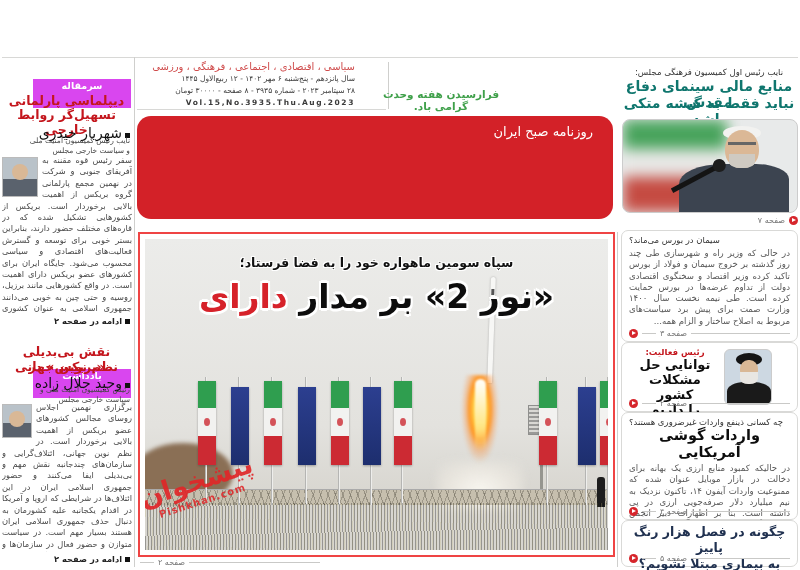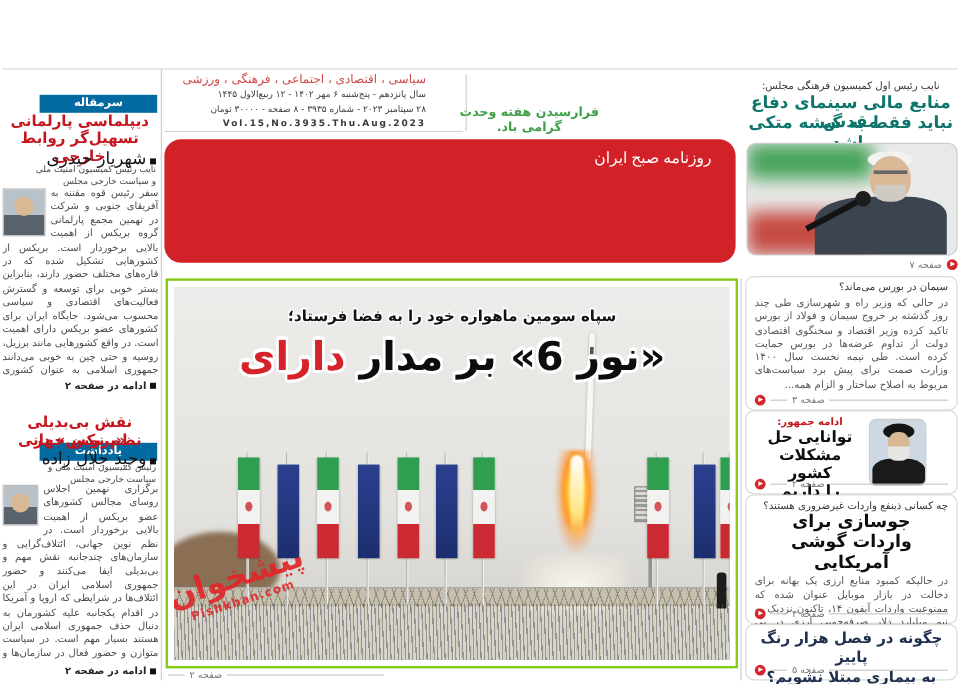--- a/index.html
+++ b/index.html
@@ -15,45 +15,45 @@
 
   
   .date-block { left:140px; top:61px; width:215px; text-align:right; line-height:12px; }
   .date-cats { color:#cf4a4a; font-size:10px; font-weight:normal; letter-spacing:.5px; }
   .date-fa   { color:#3a3a3a; font-size:7.5px; }
   .date-latin{ color:#3a3a3a; font-size:7.5px; font-weight:bold; letter-spacing:1.6px; direction:ltr; }
   .greeting  { left:381px; top:88px; width:120px; text-align:center; color:#3fa04a; font-size:10.5px; font-weight:bold; }
 
   
   .masthead { left:137px; top:116px; width:476px; height:103px; background:#d32128; border-radius:14px; overflow:hidden; }
-  .mast-tagline { position:absolute; right:20px; top:8px; color:#fff; font-size:13px;font-family:Liberation Serif, serif; }
+  .mast-tagline { position:absolute; right:20px; top:8px; color:#fff; font-size:13px; }
   .mast-title { position:absolute; left:0; right:0; top:14px; text-align:center; color:#fff;
                 font-size:54px; font-weight:900; line-height:1.1; letter-spacing:-2px; }
   .mast-url { position:absolute; left:138px; top:80px; width:220px; text-align:center; color:#f2a7a7;
               font-size:9.5px; letter-spacing:2.5px; direction:ltr; }
 
   
-  .lbadge { left:33px; width:98px; height:15px; background:#0369a1; color:#fff;
+  .lbadge { left:33px; width:98px; height:29px; background:#d946ef; color:#fff;
             font-size:9.5px; font-weight:bold; text-align:center; line-height:13px; }
   .lhead { left:0; width:133px; text-align:center; color:#c4161d; font-weight:bold; font-size:12.5px; }
   .lauthor { left:0; width:130px; font-size:14px; font-weight:normal; color:#111; }
   .bullet { display:inline-block; width:5px; height:5px; background:#111; margin-left:3px; }
   .lrole { left:28px; width:102px; text-align:right; font-size:7.5px; color:#444; line-height:9.5px; }
   .lbody { left:2px; width:130px; overflow:hidden; font-size:8.3px; line-height:11.4px;
            color:#4a4a4a; text-align:justify; }
   .lphoto { float:left; width:36px; height:40px; margin:2px 4px 2px 0; border:1px solid #bbb;
             background:linear-gradient(180deg,#b9c2c9 0 55%,#5a626d 55% 100%); position:relative; }
   .lphoto::after { content:""; position:absolute; left:50%; top:6px; transform:translateX(-50%);
             width:16px; height:16px; border-radius:50%; background:#d9b896; }
   .lphoto.small { width:30px; height:34px; }
   .lcont { left:0; width:130px; text-align:right; font-size:8.3px; font-weight:bold; color:#222; }
 
   
   .main-frame { left:138px; top:232px; width:477px; height:325px; background:#fff;
-                border:2px solid #84cc16; padding:5px; }
+                border:2px solid #ef4444; padding:5px; }
   .main-photo { position:relative; width:463px; height:311px; overflow:hidden;
                 background:linear-gradient(180deg,#ececea 0%,#e3e2de 60%,#d8d6d0 82%); }
   .mk { position:absolute; left:0; top:16px; width:100%; text-align:center; font-size:12.5px;
         font-weight:bold; color:#111;
         text-shadow:-1px -1px 0 #fff,1px -1px 0 #fff,-1px 1px 0 #fff,1px 1px 0 #fff; }
   .mh { position:absolute; left:0; top:38px; width:100%; text-align:center; font-size:33px;
         font-weight:900; color:#0d0d0d; letter-spacing:-1px;
         text-shadow:-2px -2px 0 #fff,2px -2px 0 #fff,-2px 2px 0 #fff,2px 2px 0 #fff,0 3px 0 #fff,0 -3px 0 #fff; }
   .mh .red { color:#d6222a; }
   .ms { position:absolute; left:0; top:113px; width:100%; text-align:center; font-size:12.5px;
@@ -120,21 +120,21 @@
              background:#dbb896; }
   .rp-hair { position:absolute; right:36px; top:6px; width:38px; height:14px; border-radius:50%; background:#f2f2f0; }
   .rp-glasses { position:absolute; right:41px; top:22px; width:28px; height:3px; background:#666; }
   .rp-beard { position:absolute; right:42px; top:34px; width:26px; height:14px; border-radius:0 0 45% 45%; background:#cfcac2; }
   .rp-suit { position:absolute; right:8px; top:44px; width:110px; height:50px; border-radius:40% 30% 0 0; background:#3c4450; }
   .rp-mic  { position:absolute; left:46px; top:56px; width:52px; height:5px; background:#141414; transform:rotate(-28deg); }
   .rp-mic::after { content:""; position:absolute; right:-8px; top:-4px; width:13px; height:13px; border-radius:50%; background:#1d1d1d; }
 
   .rbox { position:absolute; left:621px; width:177px; border:1px solid #d9d9d7; border-radius:7px;
           background:#fff; padding:4px 7px; }
-  .rbox .kick { text-align:right; font-size:8.5px; color:#333; }
+  .rbox .kick { text-align:left; font-size:8.5px; color:#333; }
   .rbox .hl { text-align:center; font-size:14.5px; font-weight:bold; color:#0d0d0d; line-height:17px; }
   .rbox .body { margin-top:3px; font-size:8.6px; line-height:11.3px; color:#555; text-align:justify; }
   .rbox .pref { position:absolute; left:7px; right:7px; bottom:3px; }
 
   .pres-photo { position:absolute; left:102px; top:6px; width:48px; height:56px; border:1px solid #ccc;
                 border-radius:6px; overflow:hidden; background:#cdd8e2; }
   .pp-turban { position:absolute; left:11px; top:3px; width:26px; height:13px; border-radius:50%; background:#141414; }
   .pp-face { position:absolute; left:15px; top:10px; width:18px; height:20px; border-radius:45%; background:#d9b896; }
   .pp-beard { position:absolute; left:15px; top:22px; width:18px; height:12px; border-radius:0 0 45% 45%; background:#e8e6e2; }
   .pp-robe { position:absolute; left:2px; top:32px; width:44px; height:24px; border-radius:40% 40% 0 0; background:#1a1a1a; }
@@ -215,21 +215,21 @@
     <div class="pole" style="left:401px"></div>
       <div class="cloth iran" style="left:394px"></div>
     <div class="pole" style="left:440px"></div>
       <div class="cloth blue" style="left:433px"></div>
     <div class="pole" style="left:462px"></div>
       <div class="cloth iran" style="left:455px"></div>
     <div class="person"></div>
     <div class="grass"></div>
 
     <div class="mk">سپاه سومین ماهواره خود را به فضا فرستاد؛</div>
-    <div class="mh"><span>«نور 6» بر مدار </span><span class="red">دارای</span></div>
+    <div class="mh"><span>«نور 2» بر مدار </span><span class="red">دارای</span></div>
 
     <div class="wm">
       <div class="wm-fa">پیشخوان</div>
       <div class="wm-en">Pishkhan.com</div>
     </div>
   </div>
 </div>
 <div class="abs pref under-frame-ref">
   <span class="pref-line"></span>
   <span class="pref-txt">صفحه ۲</span>
@@ -266,36 +266,35 @@
 </div>
 
 <div class="rbox" style="top:342px;height:70px;">
   <div class="pres-photo">
     <div class="pp-robe"></div>
     <div class="pp-turban"></div>
     <div class="pp-face"></div>
     <div class="pp-beard"></div>
   </div>
   <div class="pres-txt">
-    <div class="pres-kick">ادامه جمهور:</div>
+    <div class="pres-kick">رئیس فعالیت:</div>
     <div class="pres-line">توانایی حل</div>
     <div class="pres-line">مشکلات کشور</div>
     <div class="pres-line">را داریم</div>
   </div>
   <div class="pref">
     <span class="pref-icon"></span>
     <span class="pref-line"></span>
     <span class="pref-txt">صفحه ۲</span>
     <span class="pref-line grow"></span>
   </div>
 </div>
 
 <div class="rbox" style="top:412px;height:108px;">
   <div class="kick">چه کسانی ذینفع واردات غیرضروری هستند؟</div>
-  <div class="hl">جوسازی برای</div>
   <div class="hl">واردات گوشی آمریکایی</div>
   <div class="body" style="margin-top:2px;">در حالیکه کمبود منابع ارزی یک بهانه برای دخالت در بازار موبایل عنوان شده که ممنوعیت واردات آیفون ۱۴، تاکنون نزدیک به نیم میلیارد دلار صرفه‌جویی ارزی در پی داشته است. بنا بر اظهارات دبیر انجمن واردکنندگان موبایل، از آنجا که امکان واردات...</div>
   <div class="pref">
     <span class="pref-icon"></span>
     <span class="pref-line"></span>
     <span class="pref-txt">صفحه ۴</span>
     <span class="pref-line grow"></span>
   </div>
 </div>
 

